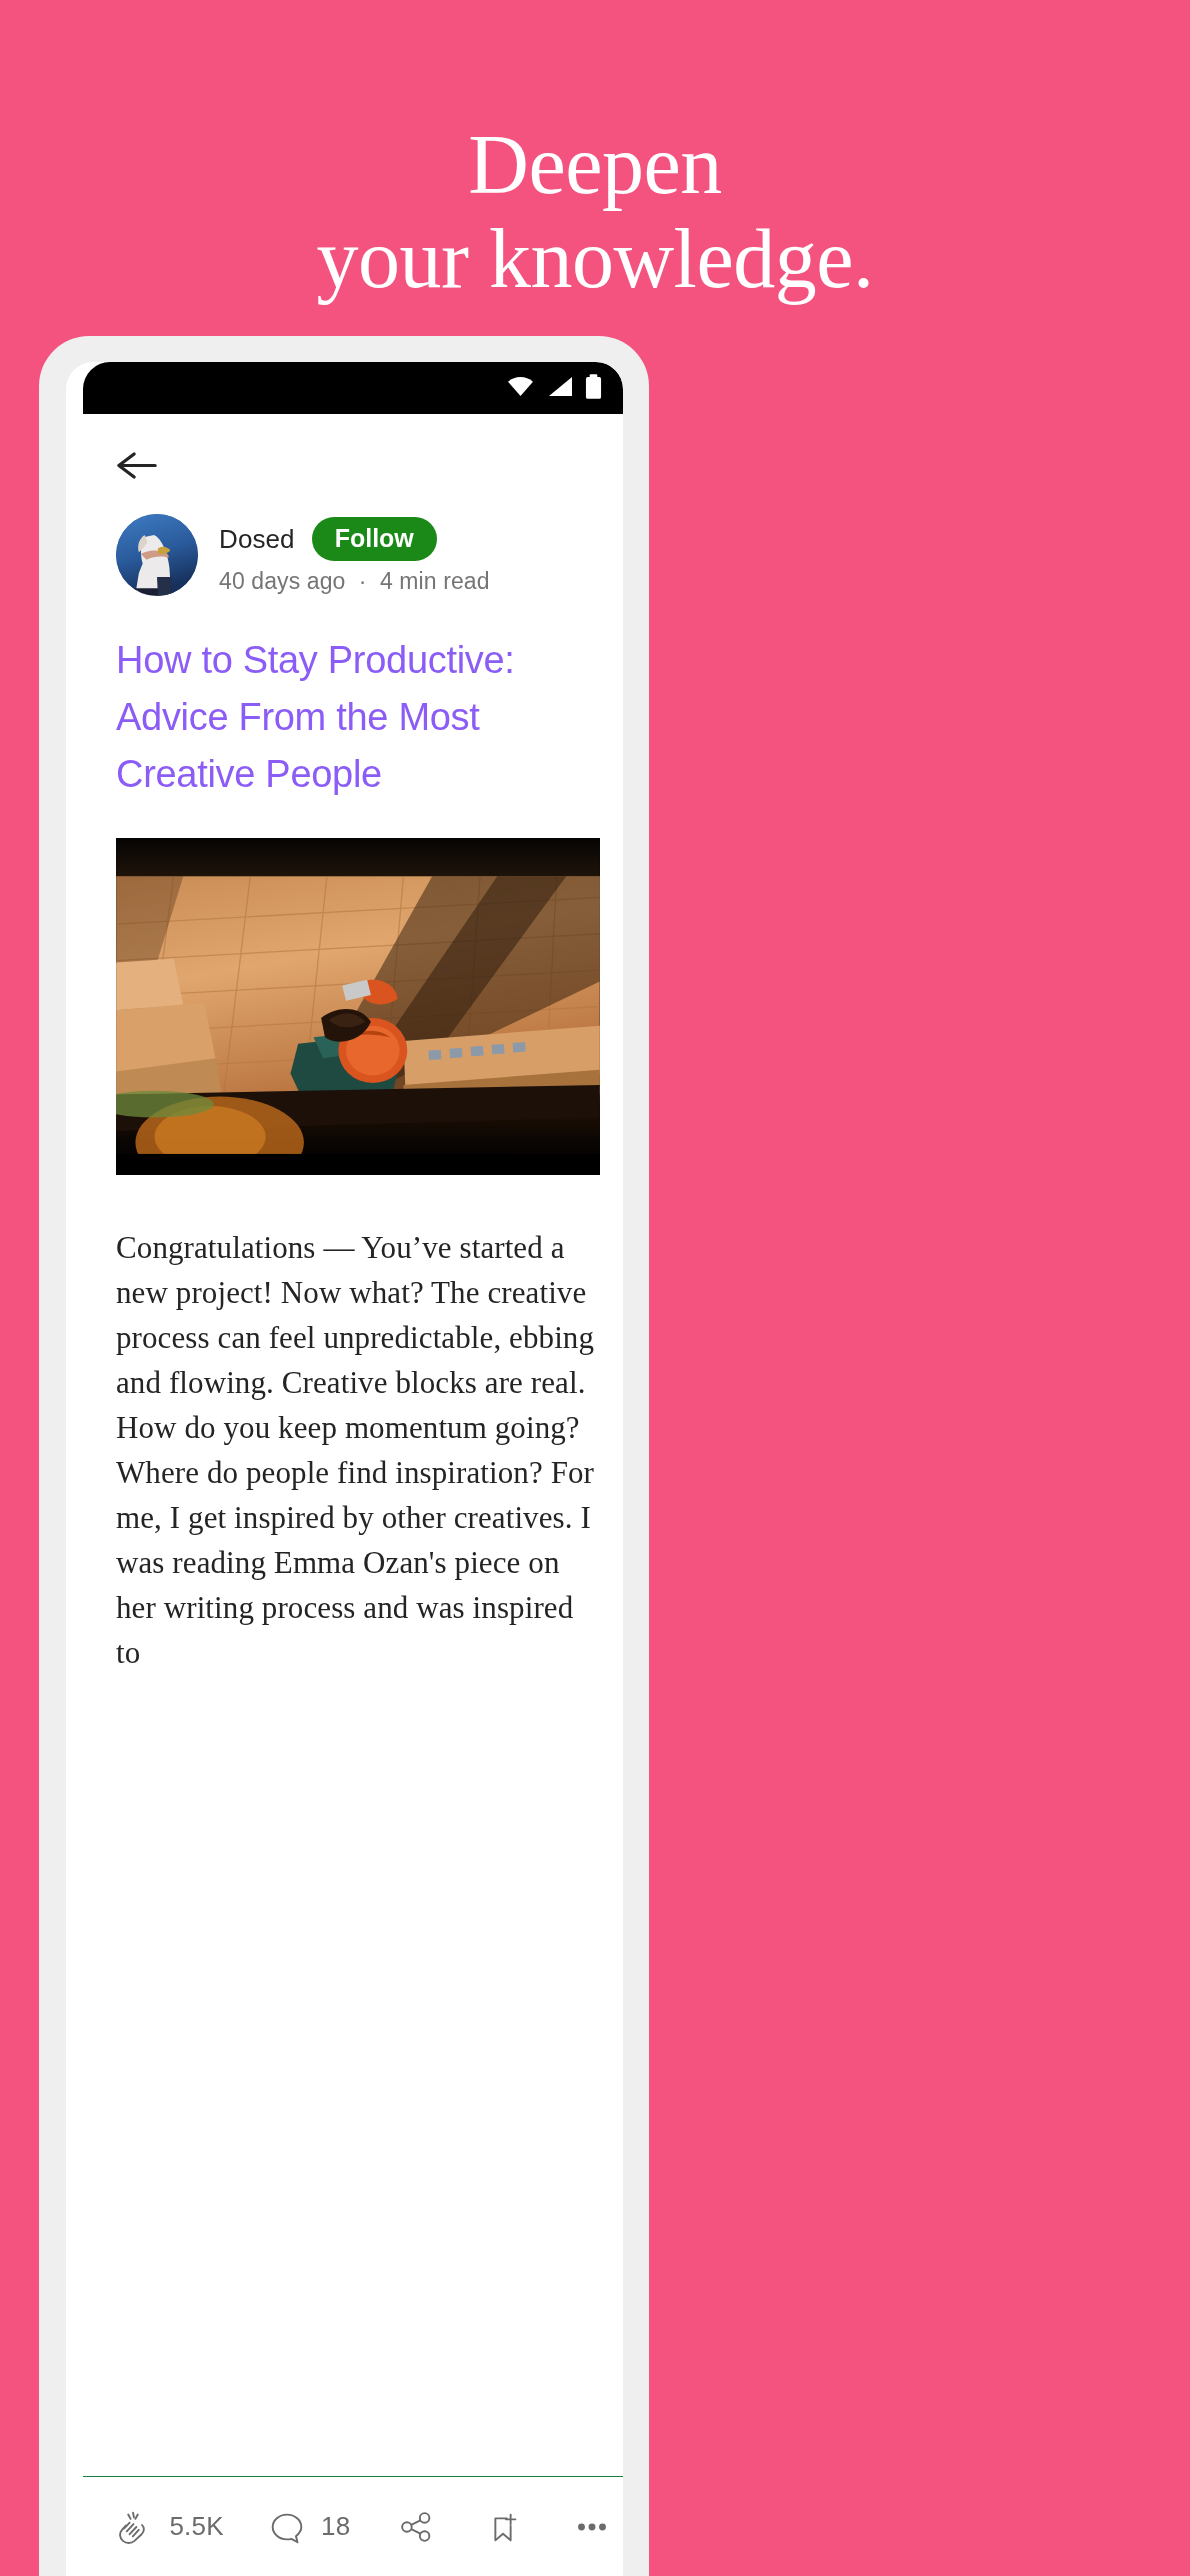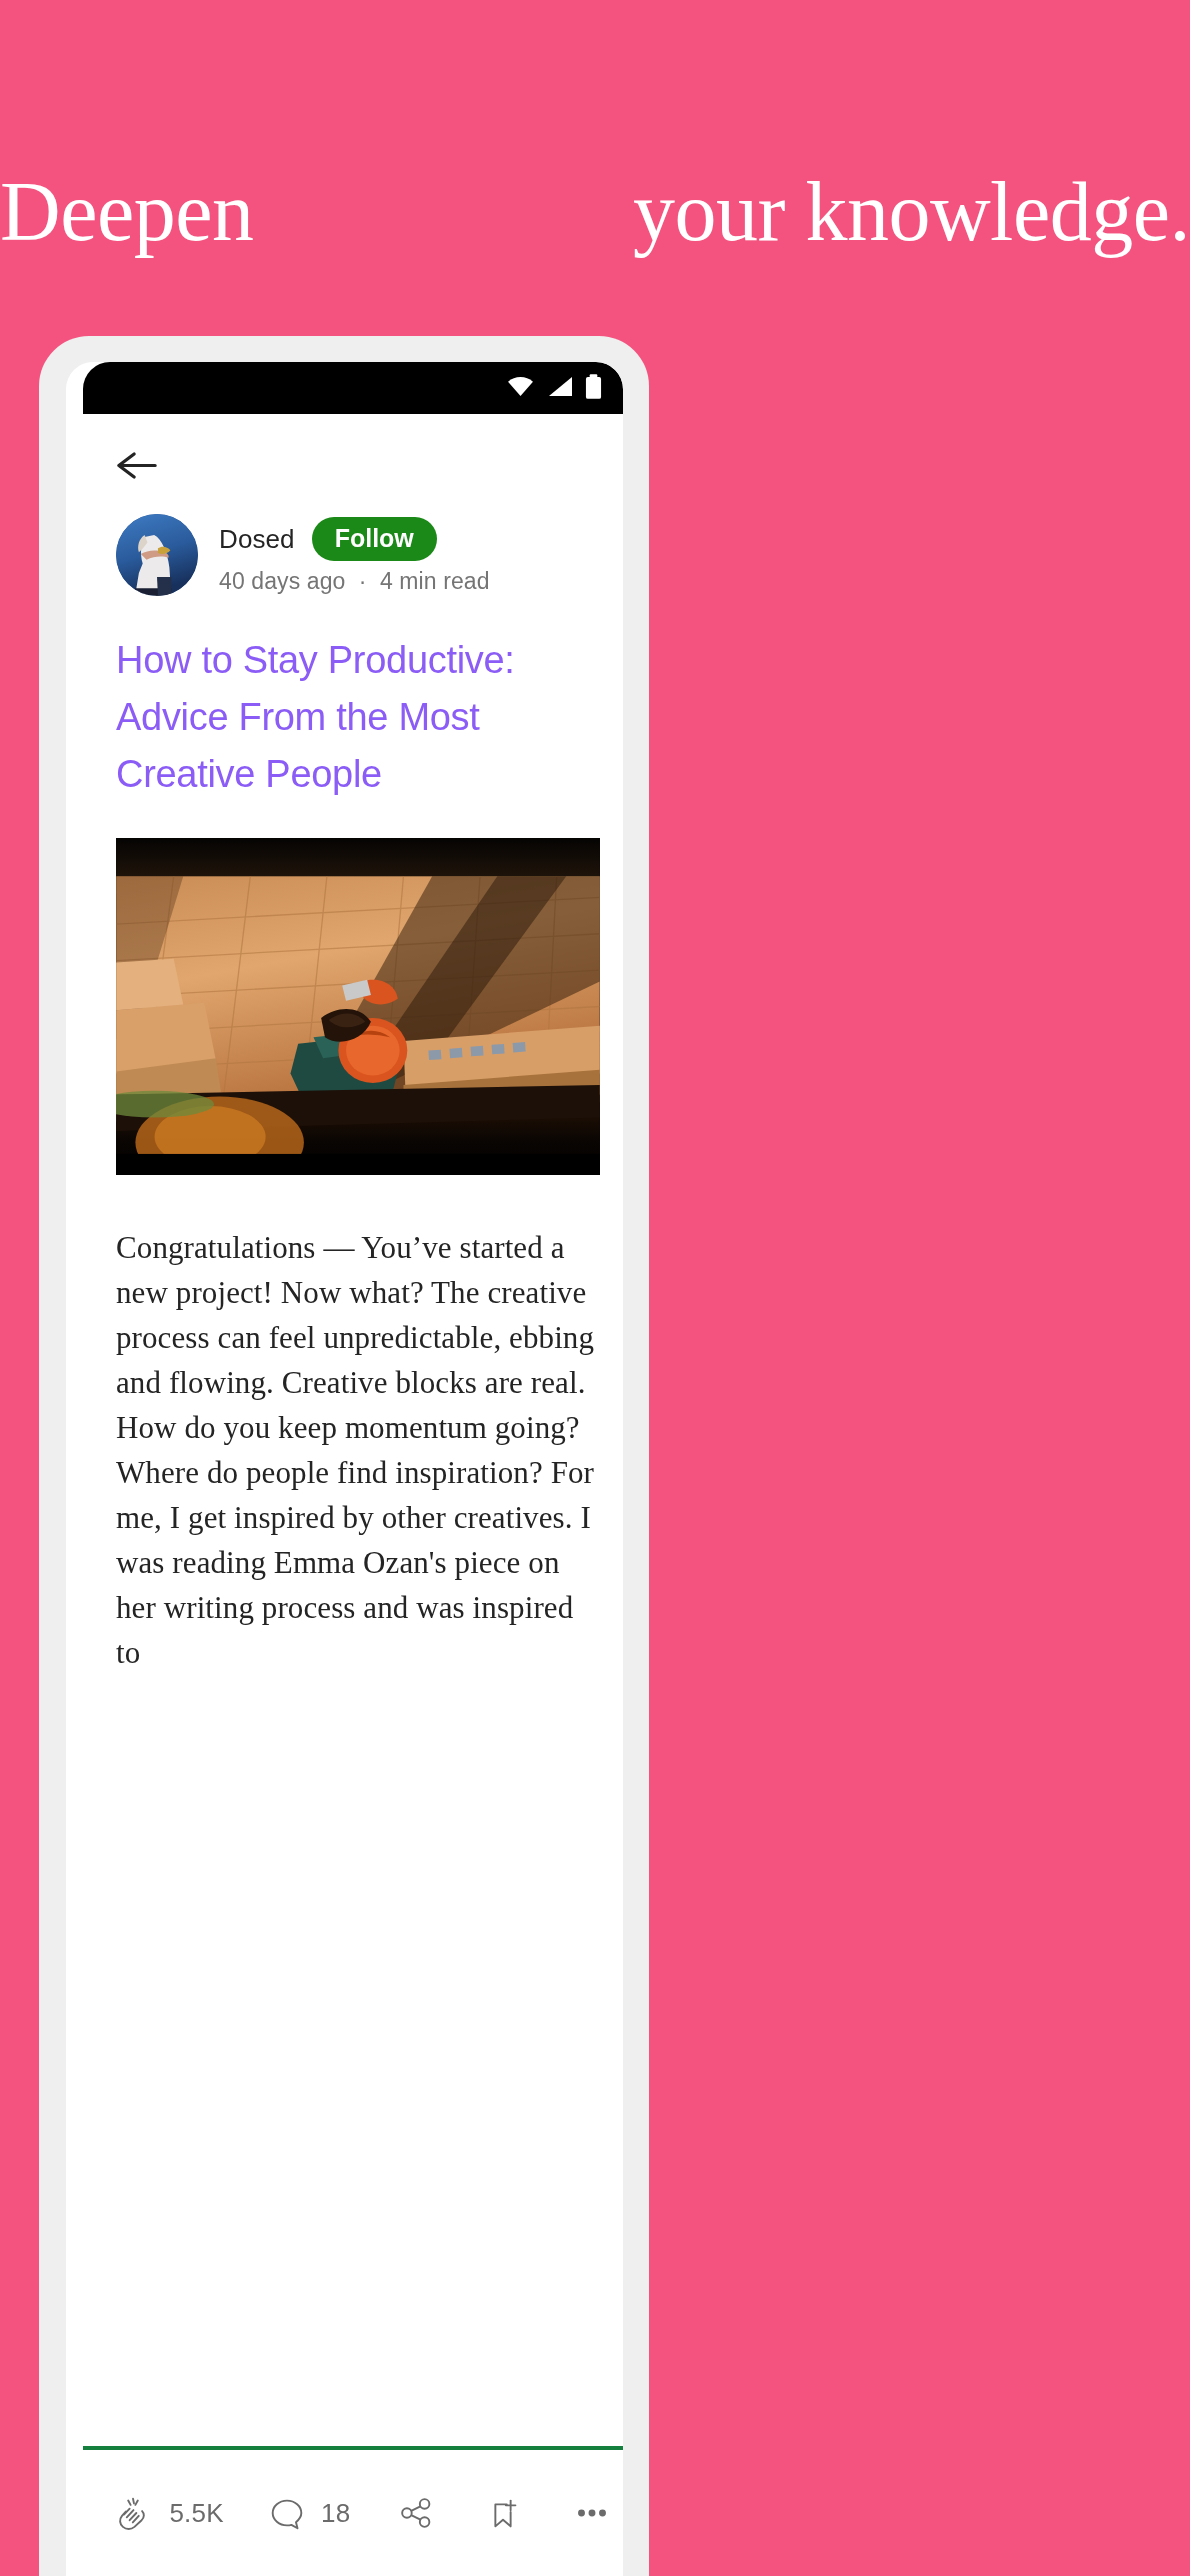--- a/index.html
+++ b/index.html
@@ -14,22 +14,23 @@
     position: relative;
   }
 
   
   .hero {
     position: absolute;
     top: 0; left: 0;
     width: 1190px;
     height: 335px;
     display: flex;
-    align-items: center;
-    justify-content: space-between;
+    flex-direction: column;
+    align-items: center;
+    justify-content: center;
     padding-top: 88px;
   }
   .hero-line {
     font-family: "Liberation Serif", serif;
     color: #ffffff;
     font-size: 84px;
     line-height: 94px;
     letter-spacing: -0.5px;
     white-space: nowrap;
     text-align: center;
@@ -179,23 +180,23 @@
     line-height: 45px;
     color: #242424;
     letter-spacing: 0.1px;
   }
 
   
   .toolbar {
     position: absolute;
     left: 0; bottom: 0;
     width: 557px;
-    height: 130px;
+    height: 100px;
     background: #ffffff;
-    border-top: 4px solid #15803d;
+    border-top: 1px solid #15803d;
     display: flex;
     align-items: center;
     padding: 0 25px 0 27px;
     text-align: right;
   }
   .tb-group {
     display: flex;
     align-items: center;
     gap: 13.4px;
   }

